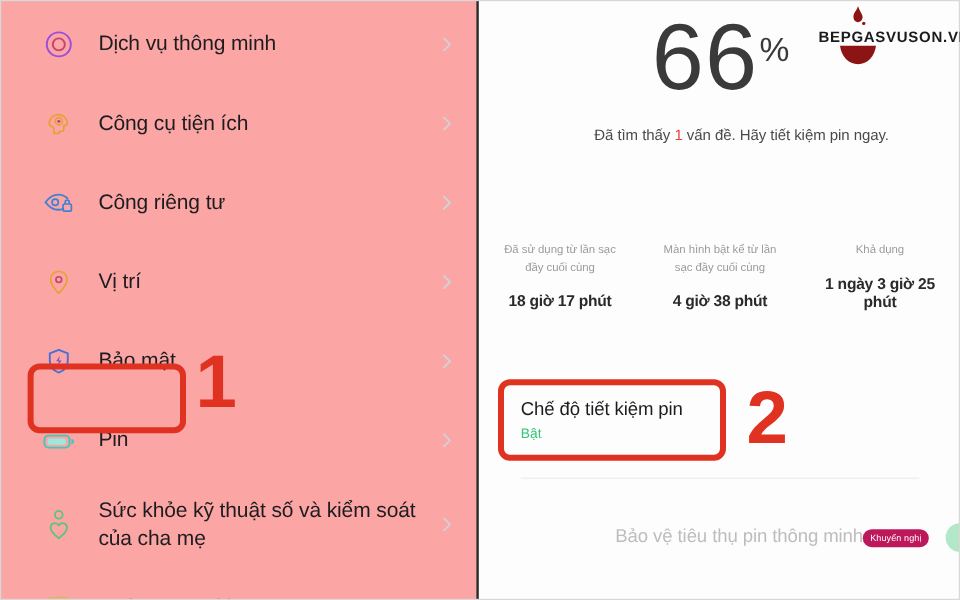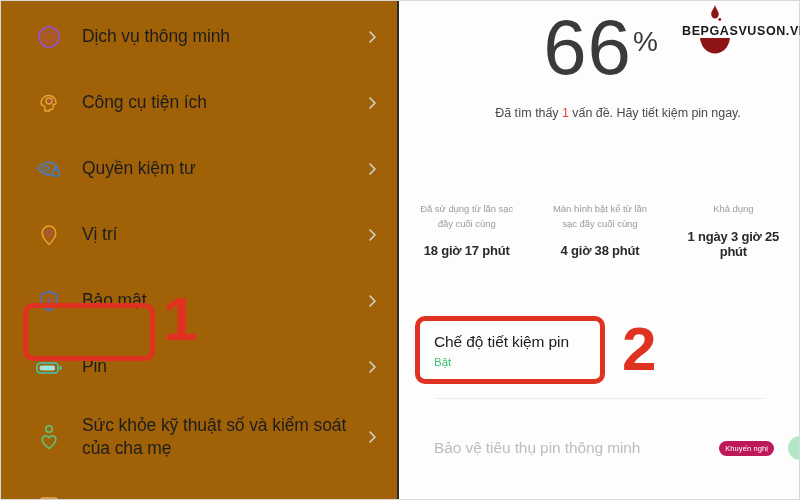--- a/index.html
+++ b/index.html
@@ -17,21 +17,21 @@
     height: 500px;
     background: #ffffff;
     overflow: hidden;
   }
 
   
   .panel {
     position: absolute;
     top: 0;
     height: 500px;
-    background: #a16207;
+    background: #fca5a5;
     overflow: hidden;
   }
   #left-panel  { left: 0;   width: 398px; }
   #right-panel { left: 400px; width: 400px; background: #fdfdfd; }
   .panel-divider {
     position: absolute;
     left: 397px;
     top: 0;
     width: 2px;
     height: 500px;
@@ -168,21 +168,21 @@
     font-size: 15.5px;
     color: #1d1d1f;
     line-height: 1.35;
     letter-spacing: -0.1px;
   }
   .pref-sub {
     margin-top: 4px;
     font-size: 11.5px;
     color: #37c473;
   }
-  .pref-title.muted { color: #bdbdbd; }
+  .pref-title.muted { color: #bdbdbd; text-align: right; }
   .pref-chevron {
     width: 15px;
     min-width: 15px;
     height: 15px;
     color: #c9c9cb;
   }
   .pref-chevron svg { display: block; }
   .hr-line {
     position: absolute;
     left: 34px;
@@ -321,21 +321,21 @@
       <div class="settings-row">
         <span class="row-icon">
           <svg width="28" height="26" viewBox="0 0 28 26" fill="none">
             <path d="M3 12.5c3-4.2 6.8-6.3 10.6-6.3 3 0 5.6 1.2 7.6 3" stroke="#3f7fd4" stroke-width="1.5" stroke-linecap="round"></path>
             <path d="M3 12.5c3 4.2 6.8 6.3 10.6 6.3 1.5 0 2.9-.3 4.2-.8" stroke="#3f7fd4" stroke-width="1.5" stroke-linecap="round"></path>
             <circle cx="11" cy="12.5" r="2.6" stroke="#3f7fd4" stroke-width="1.4"></circle>
             <rect x="17.5" y="14" width="7" height="6" rx="1.4" stroke="#3f7fd4" stroke-width="1.4"></rect>
             <path d="M19.3 14v-1.6a1.7 1.7 0 013.4 0V14" stroke="#3f7fd4" stroke-width="1.4"></path>
           </svg>
         </span>
-        <span class="row-label">Quyền kiệm tư</span>
+        <span class="row-label">Công riêng tư</span>
         <span class="row-chevron">
           <svg width="16" height="16" viewBox="0 0 16 16" fill="none">
               <path d="M6 3l5 5-5 5" stroke="currentColor" stroke-width="1.6" stroke-linecap="round" stroke-linejoin="round"></path>
             </svg>
         </span>
       </div>
 
       <div class="settings-row">
         <span class="row-icon">
           <svg width="26" height="26" viewBox="0 0 26 26" fill="none">

